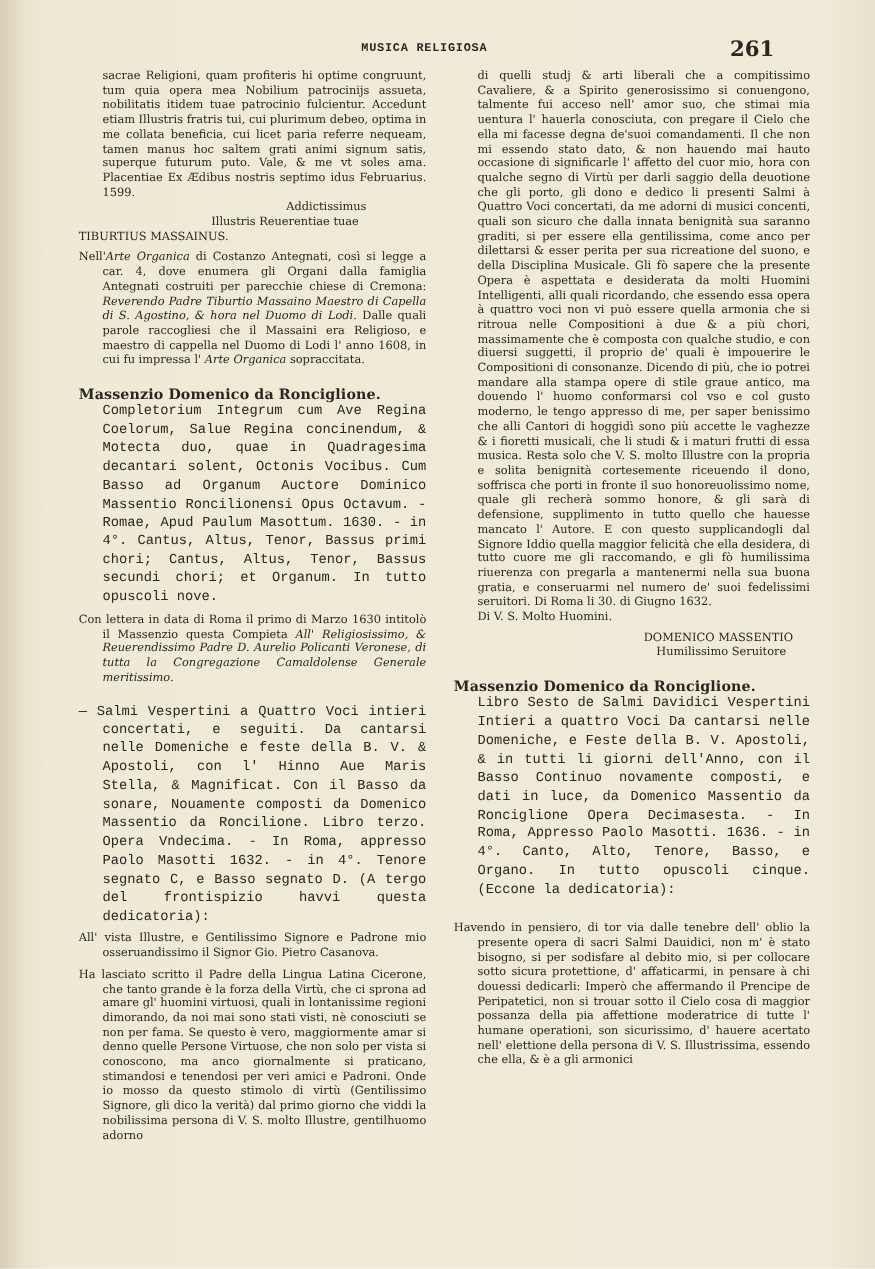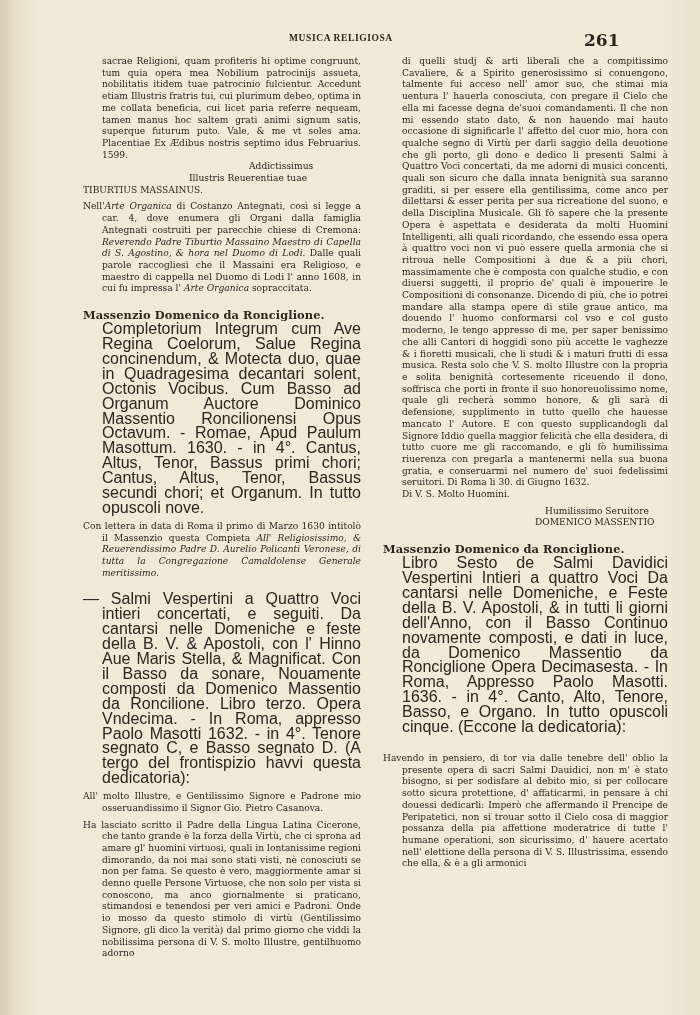--- a/index.html
+++ b/index.html
@@ -9,41 +9,41 @@
     font-family: "DejaVu Serif", "Liberation Serif", serif;
     color: #2a2620;
     position: relative;
   }
   .header {
     position: absolute; top: 33px; left: 0; width: 700px; height: 20px;
   }
   .running-title {
     position: absolute; left: 289px; top: 0;
     font-size: 9.5px; letter-spacing: 0.6px; font-weight: bold;
-    font-family: Liberation Serif, serif;
+    font-family: Liberation Mono, monospace;
   }
   .page-number {
     position: absolute; left: 584px; top: -3px;
     font-size: 17px; font-weight: bold;
   }
   .col {
-    position: absolute; top: 56px; width: 278px; margin-left: 20px;
+    position: absolute; top: 56px; width: 278px;
   }
   .col-left { left: 63px; }
   .col-right { left: 363px; width: 285px; }
   p { margin: 0; }
   .small {
     font-size: 9.1px; line-height: 11.7px; text-align: justify;
     font-family: "DejaVu Serif", serif;
   }
   .indent { padding-left: 19px; }
   .hang { padding-left: 19px; text-indent: -19px; }
   .large {
-    font-size: 16px; line-height: 14.9px; text-align: justify;
-    font-family: Liberation Sans, sans-serif;
+    font-size: 11px; line-height: 14.9px; text-align: justify;
+    font-family: Liberation Mono, monospace;
   }
   .large.indent { padding-left: 19px; }
   .heading {
     font-family: "DejaVu Serif", serif; font-weight: bold;
     font-size: 11.4px; letter-spacing: 0.1px; line-height: 14px;
   }
   .it { font-style: italic; }
   .sig1 { padding-left: 106px; }
   .sig2 { padding-left: 166px; }
   .sig3 { text-align: left; }
@@ -69,30 +69,30 @@
   <div class="gap-s"></div>
   <p class="small hang"><span>Nell'</span><span class="it">Arte Organica</span><span> di Costanzo Antegnati, così si legge a car. 4, dove enumera gli Organi dalla famiglia Antegnati costruiti per parecchie chiese di Cremona: </span><span class="it">Reverendo Padre Tiburtio Massaino Maestro di Capella di S. Agostino, &amp; hora nel Duomo di Lodi.</span><span> Dalle quali parole raccogliesi che il Massaini era Religioso, e maestro di cappella nel Duomo di Lodi l' anno 1608, in cui fu impressa l' </span><span class="it">Arte Organica</span><span> sopraccitata.</span></p>
   <div class="gap-l"></div>
   <p class="heading">Massenzio Domenico da Ronciglione.</p>
   <p class="large indent">Completorium Integrum cum Ave Regina Coelorum, Salue Regina concinendum, &amp; Motecta duo, quae in Quadragesima decantari solent, Octonis Vocibus. Cum Basso ad Organum Auctore Dominico Massentio Roncilionensi Opus Octavum. - Romae, Apud Paulum Masottum. 1630. - in 4°. Cantus, Altus, Tenor, Bassus primi chori; Cantus, Altus, Tenor, Bassus secundi chori; et Organum. In tutto opuscoli nove.</p>
   <div class="gap-s"></div>
   <p class="small hang"><span>Con lettera in data di Roma il primo di Marzo 1630 intitolò il Massenzio questa Compieta </span><span class="it">All' Religiosissimo, &amp; Reuerendissimo Padre D. Aurelio Policanti Veronese, di tutta la Congregazione Camaldolense Generale meritissimo.</span></p>
   <div class="gap-l"></div>
   <p class="large hang">— Salmi Vespertini a Quattro Voci intieri concertati, e seguiti. Da cantarsi nelle Domeniche e feste della B. V. &amp; Apostoli, con l' Hinno Aue Maris Stella, &amp; Magnificat. Con il Basso da sonare, Nouamente composti da Domenico Massentio da Roncilione. Libro terzo. Opera Vndecima. - In Roma, appresso Paolo Masotti 1632. - in 4°. Tenore segnato C, e Basso segnato D. (A tergo del frontispizio havvi questa dedicatoria):</p>
   <div class="gap-s"></div>
-  <p class="small hang">All' molto Illustre, e Gentilissimo Signore e Padrone mio osseruandissimo il Signor Gio. Pietro Casanova.</p>
+  <p class="small hang">All' vista Illustre, e Gentilissimo Signore e Padrone mio osseruandissimo il Signor Gio. Pietro Casanova.</p>
   <div class="gap-s"></div>
   <p class="small hang">Ha lasciato scritto il Padre della Lingua Latina Cicerone, che tanto grande è la forza della Virtù, che ci sprona ad amare gl' huomini virtuosi, quali in lontanissime regioni dimorando, da noi mai sono stati visti, nè conosciuti se non per fama. Se questo è vero, maggiormente amar si denno quelle Persone Virtuose, che non solo per vista si conoscono, ma anco giornalmente si praticano, stimandosi e tenendosi per veri amici e Padroni. Onde io mosso da questo stimolo di virtù (Gentilissimo Signore, gli dico la verità) dal primo giorno che viddi la nobilissima persona di V. S. molto Illustre, gentilhuomo adorno</p>
 </div>
 
 <div class="col col-right">
   <p class="small indent">di quelli studj &amp; arti liberali che a compitissimo Cavaliere, &amp; a Spirito generosissimo si conuengono, talmente fui acceso nell' amor suo, che stimai mia uentura l' hauerla conosciuta, con pregare il Cielo che ella mi facesse degna de'suoi comandamenti. Il che non mi essendo stato dato, &amp; non hauendo mai hauto occasione di significarle l' affetto del cuor mio, hora con qualche segno di Virtù per darli saggio della deuotione che gli porto, gli dono e dedico li presenti Salmi à Quattro Voci concertati, da me adorni di musici concenti, quali son sicuro che dalla innata benignità sua saranno graditi, si per essere ella gentilissima, come anco per dilettarsi &amp; esser perita per sua ricreatione del suono, e della Disciplina Musicale. Gli fò sapere che la presente Opera è aspettata e desiderata da molti Huomini Intelligenti, alli quali ricordando, che essendo essa opera à quattro voci non vi può essere quella armonia che si ritroua nelle Compositioni à due &amp; a più chori, massimamente che è composta con qualche studio, e con diuersi suggetti, il proprio de' quali è impouerire le Compositioni di consonanze. Dicendo di più, che io potrei mandare alla stampa opere di stile graue antico, ma douendo l' huomo conformarsi col vso e col gusto moderno, le tengo appresso di me, per saper benissimo che alli Cantori di hoggidì sono più accette le vaghezze &amp; i fioretti musicali, che li studi &amp; i maturi frutti di essa musica. Resta solo che V. S. molto Illustre con la propria e solita benignità cortesemente riceuendo il dono, soffrisca che porti in fronte il suo honoreuolissimo nome, quale gli recherà sommo honore, &amp; gli sarà di defensione, supplimento in tutto quello che hauesse mancato l' Autore. E con questo supplicandogli dal Signore Iddio quella maggior felicità che ella desidera, di tutto cuore me gli raccomando, e gli fò humilissima riuerenza con pregarla a mantenermi nella sua buona gratia, e conseruarmi nel numero de' suoi fedelissimi seruitori. Di Roma li 30. di Giugno 1632.</p>
   <p class="small indent">Di V. S. Molto Huomini.</p>
   <div class="gap-s"></div>
+  <p class="small sig-r2">DOMENICO MASSENTIO</p>
   <p class="small sig-r1">Humilissimo Seruitore</p>
-  <p class="small sig-r2">DOMENICO MASSENTIO</p>
   <div class="gap-l"></div>
   <p class="heading">Massenzio Domenico da Ronciglione.</p>
   <p class="large indent">Libro Sesto de Salmi Davidici Vespertini Intieri a quattro Voci Da cantarsi nelle Domeniche, e Feste della B. V. Apostoli, &amp; in tutti li giorni dell'Anno, con il Basso Continuo novamente composti, e dati in luce, da Domenico Massentio da Ronciglione Opera Decimasesta. - In Roma, Appresso Paolo Masotti. 1636. - in 4°. Canto, Alto, Tenore, Basso, e Organo. In tutto opuscoli cinque. (Eccone la dedicatoria):</p>
   <div class="gap-m"></div>
   <div class="gap-m"></div>
   <p class="small hang">Havendo in pensiero, di tor via dalle tenebre dell' oblio la presente opera di sacri Salmi Dauidici, non m' è stato bisogno, si per sodisfare al debito mio, si per collocare sotto sicura protettione, d' affaticarmi, in pensare à chi douessi dedicarli: Imperò che affermando il Prencipe de Peripatetici, non si trouar sotto il Cielo cosa di maggior possanza della pia affettione moderatrice di tutte l' humane operationi, son sicurissimo, d' hauere acertato nell' elettione della persona di V. S. Illustrissima, essendo che ella, &amp; è a gli armonici</p>
 </div>
 
 </body></html>

